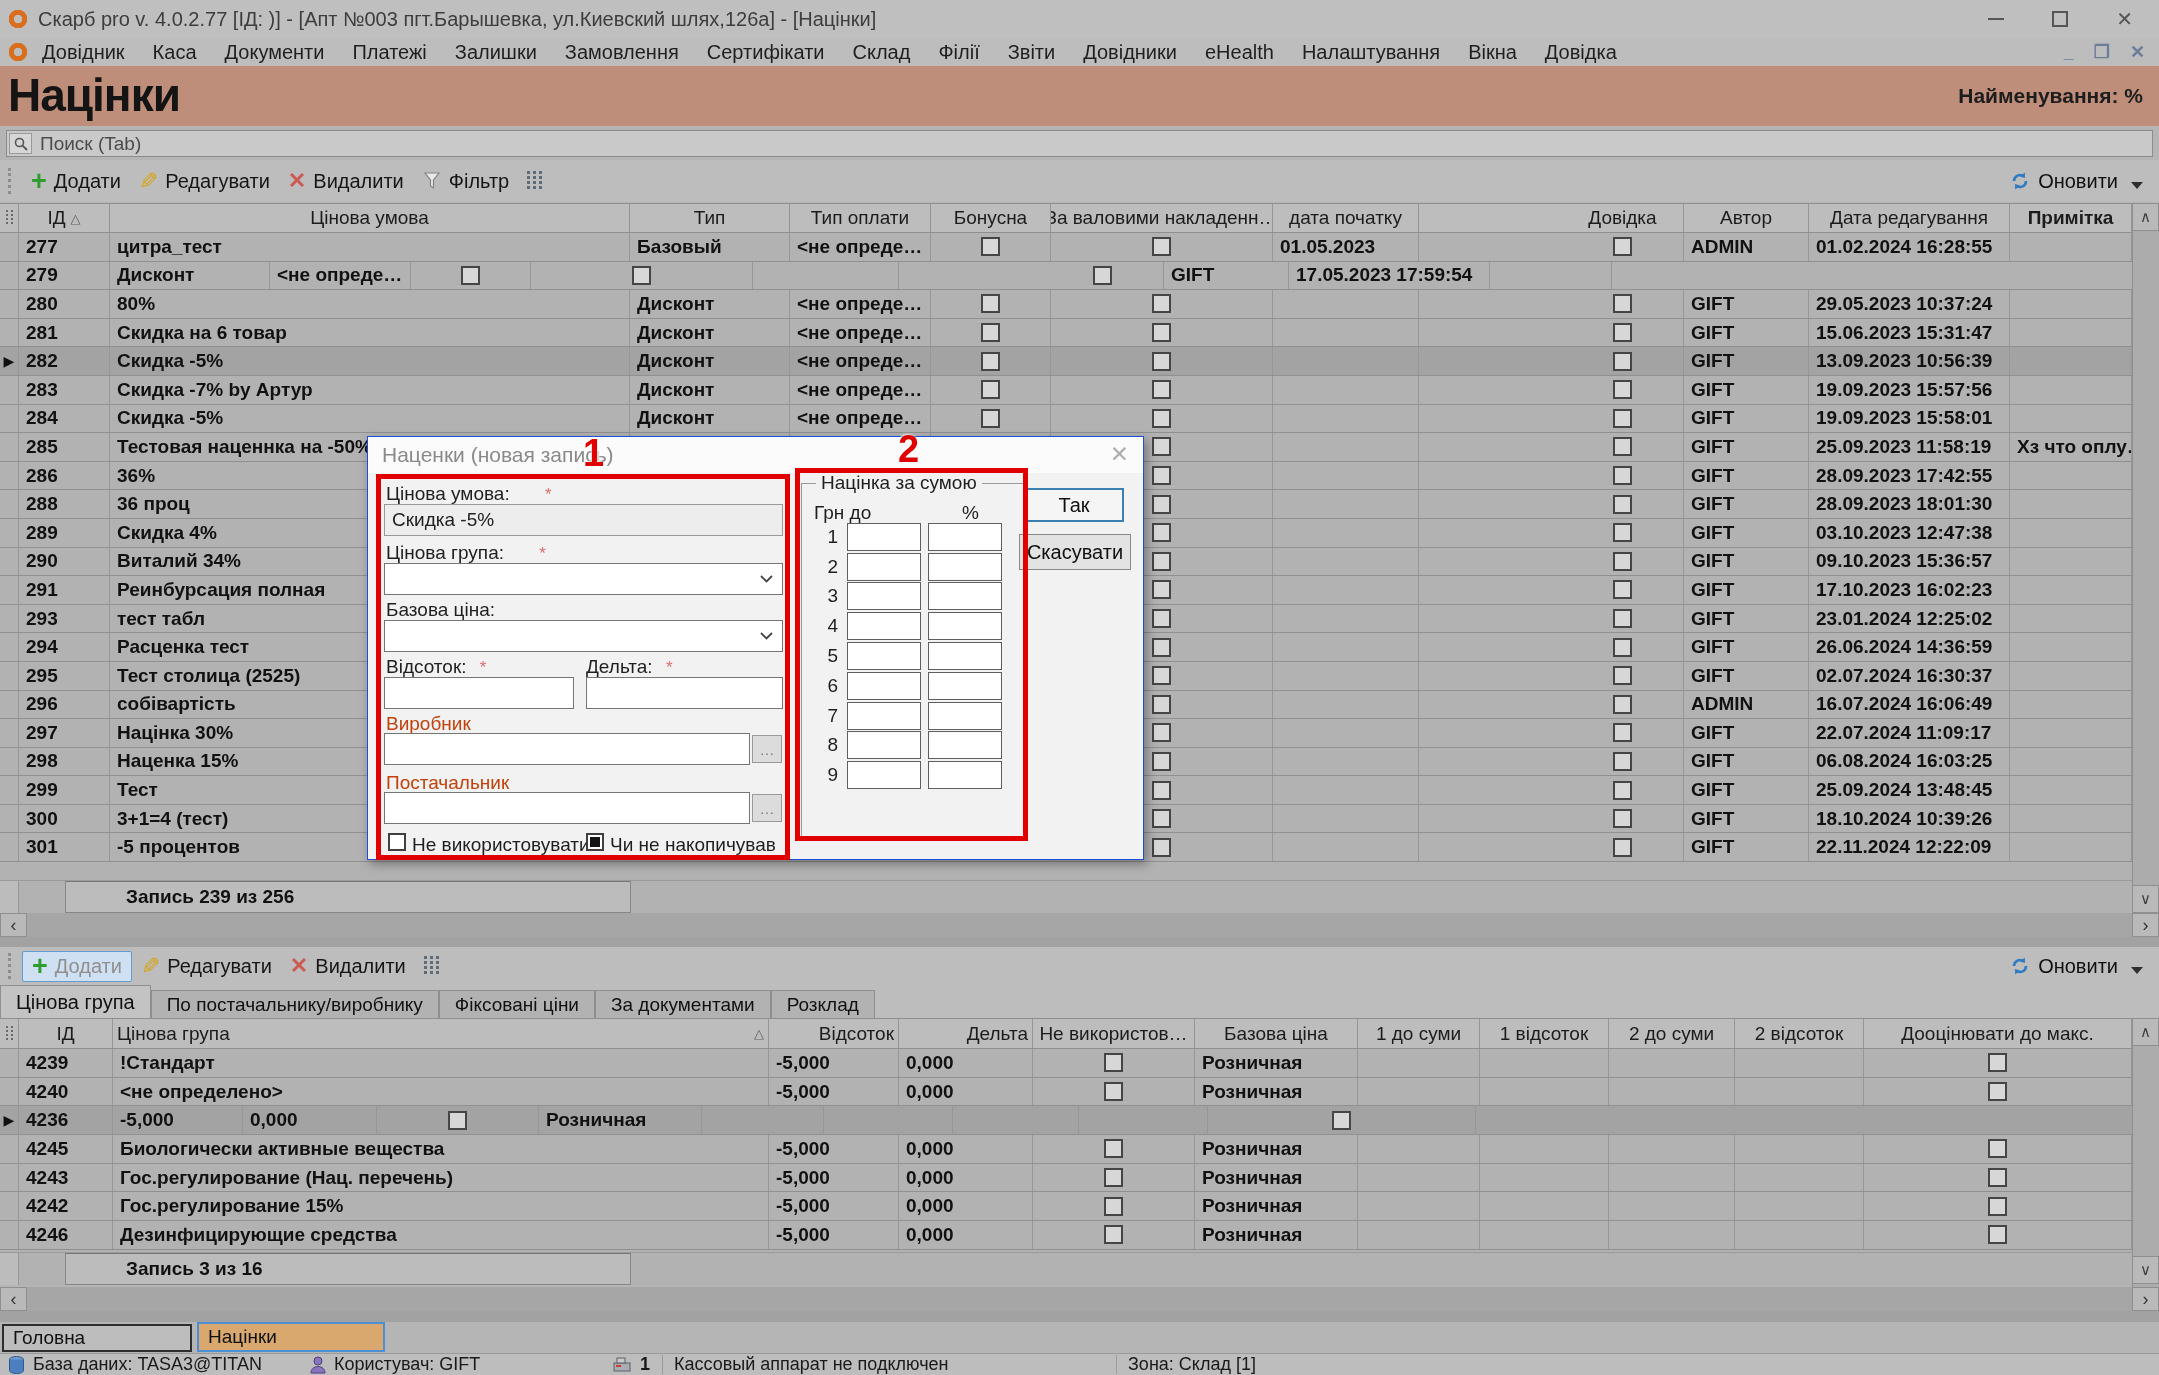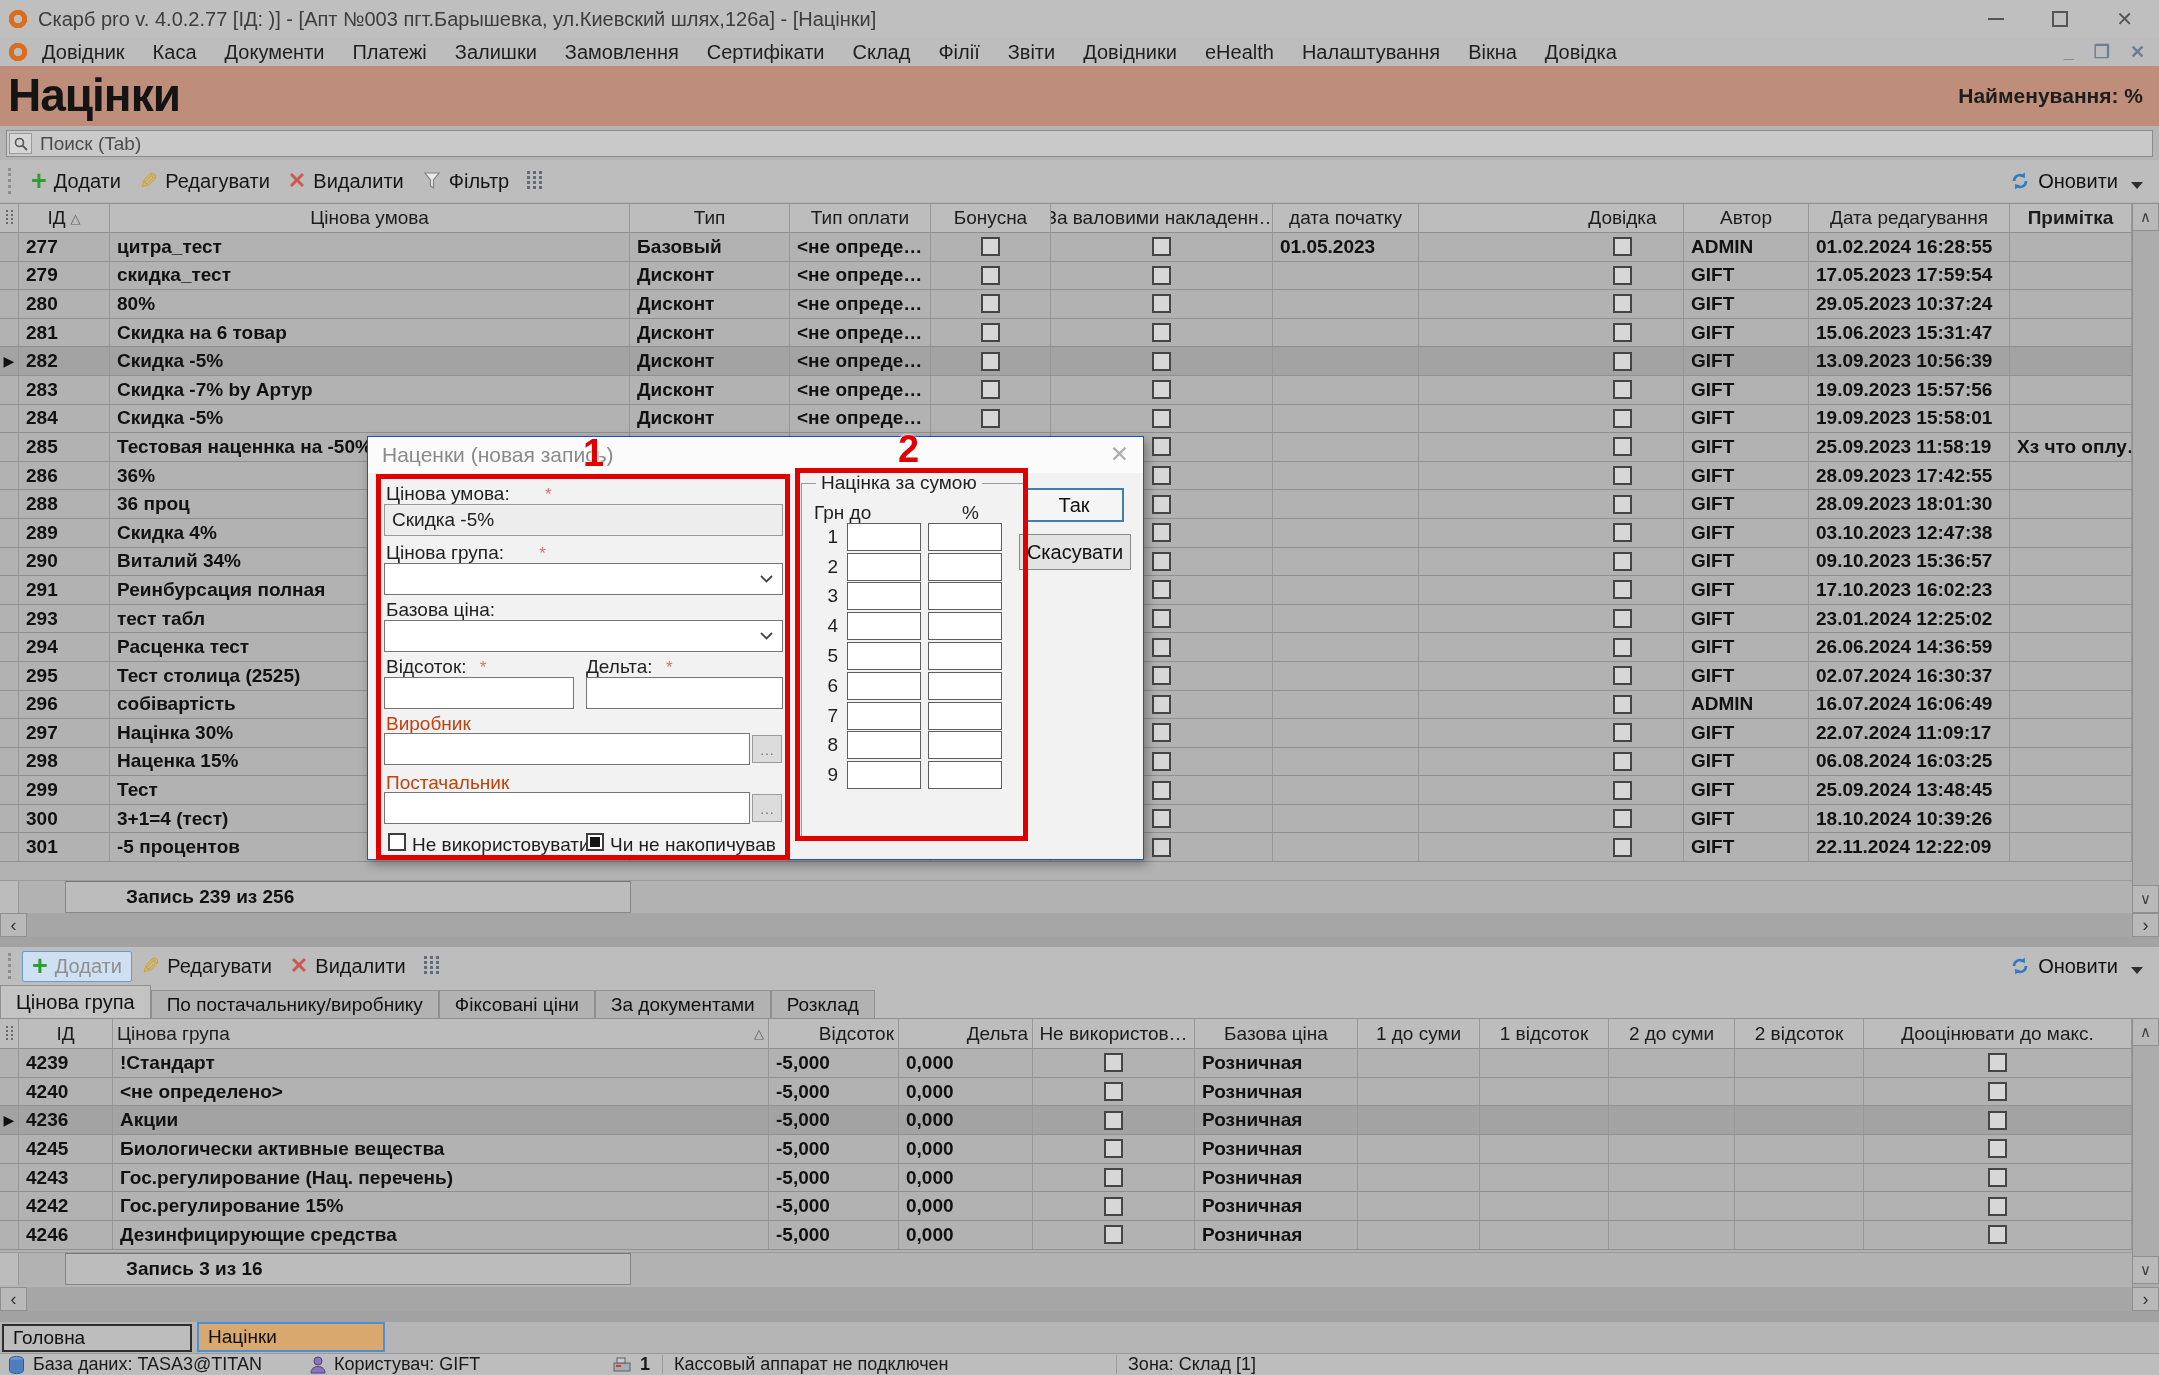--- a/index.html
+++ b/index.html
@@ -285,21 +285,20 @@
           <div class="cell m10 b">ADMIN</div>
           <div class="cell m11 b">01.02.2024 16:28:55</div>
           <div class="cell m12 b"></div>
         </div>
 
         <div class="trow">
           <div class="cell m0 c-center">
             <span class="rowptr">▶</span>
           </div>
           <div class="cell m1 b">279</div>
-          <div class="cell m2 b">скидка_тест</div>
           <div class="cell m3 b">Дисконт</div>
           <div class="cell m4 b">&lt;не опреде…</div>
           <div class="cell m5 c-center">
             <span class="cbx"></span>
           </div>
           <div class="cell m6 c-center">
             <span class="cbx"></span>
           </div>
           <div class="cell m7 b"></div>
           <div class="cell m8 b"></div>
@@ -917,21 +916,20 @@
           <div class="cell gc11 c-center">
             <span class="cbx"></span>
           </div>
         </div>
 
         <div class="trow selected">
           <div class="cell g0 c-center">
             <span class="rowptr">▶</span>
           </div>
           <div class="cell gc1 b">4236</div>
-          <div class="cell gc2 b">Акции</div>
           <div class="cell gc3 b">-5,000</div>
           <div class="cell gc4 b">0,000</div>
           <div class="cell gc5 c-center">
             <span class="cbx"></span>
           </div>
           <div class="cell gc6 b">Розничная</div>
           <div class="cell gc7"></div>
           <div class="cell gc8"></div>
           <div class="cell gc9"></div>
           <div class="cell gc10"></div>

